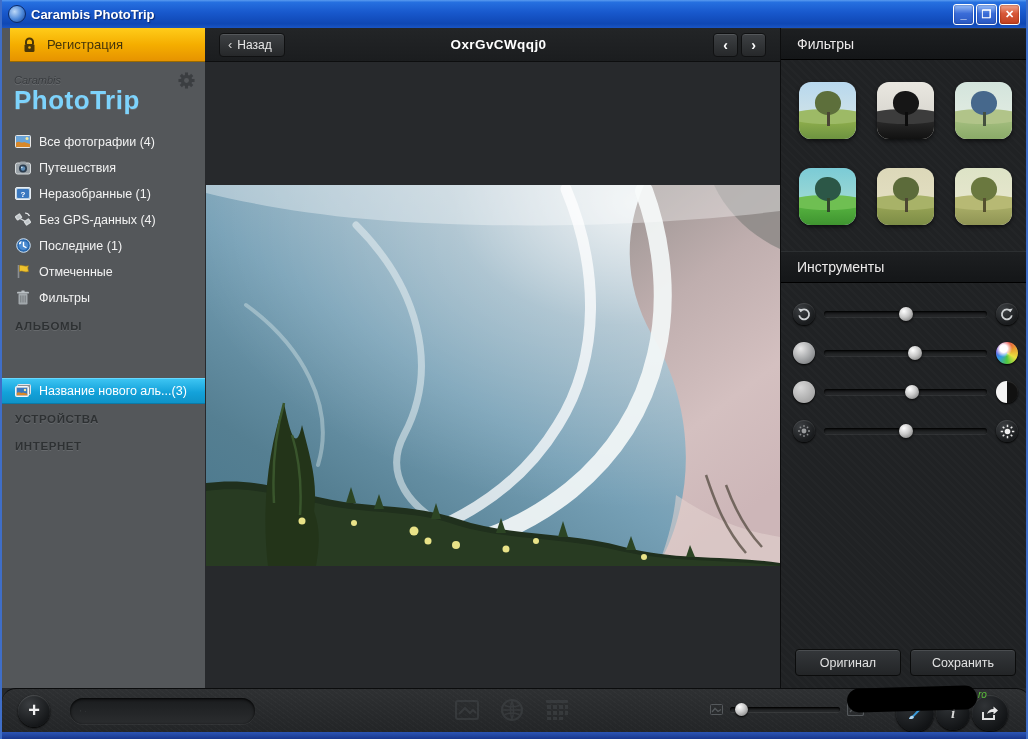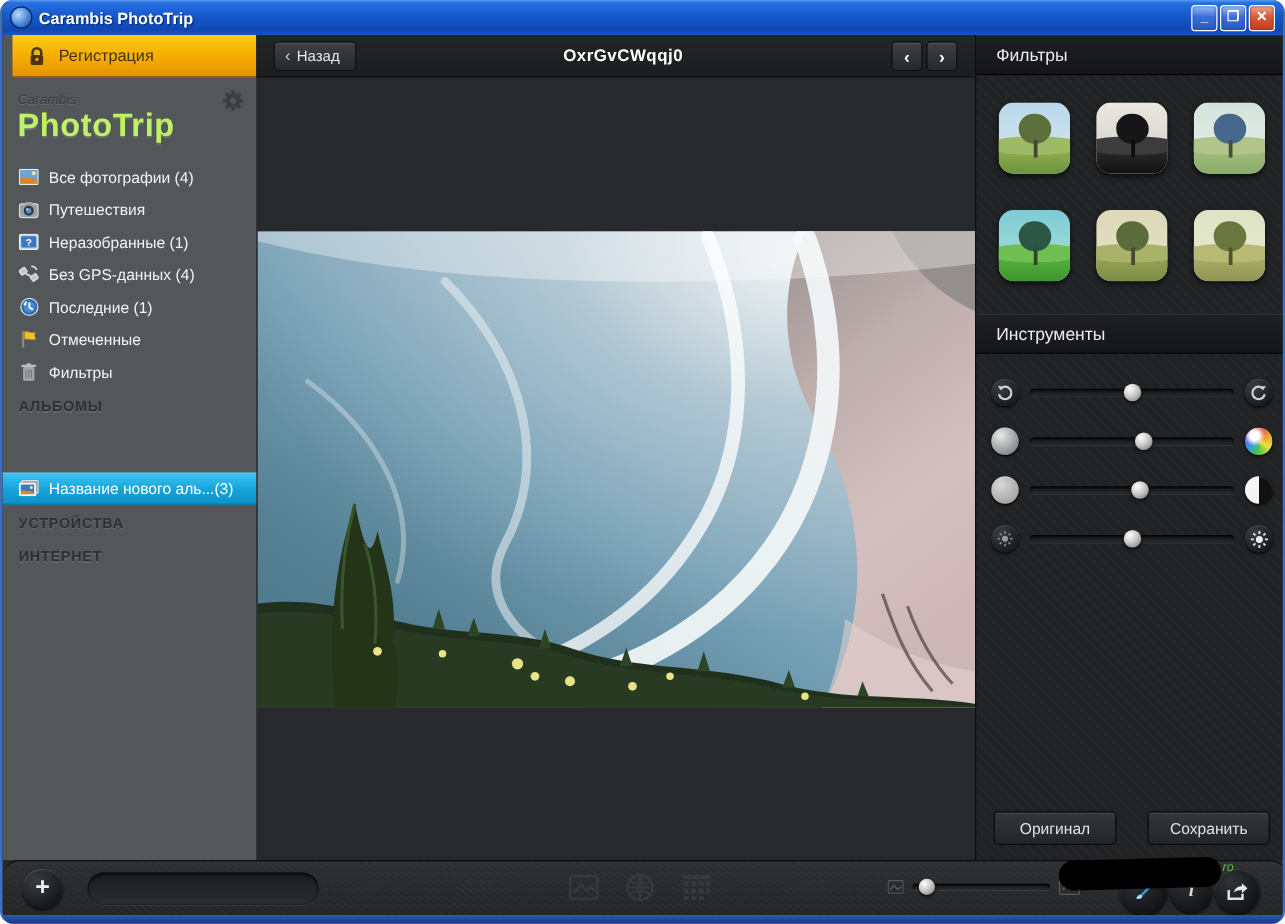--- a/index.html
+++ b/index.html
@@ -1,18 +1,18 @@
 <!DOCTYPE html>
 <html><head>
 <meta charset="utf-8">
 <style>
   * { margin:0; padding:0; box-sizing:border-box; }
   html,body { width:1028px; height:739px; font-family:"Liberation Sans", sans-serif; background:#fff; }
   .window { position:relative; width:1028px; height:739px; overflow:hidden; background:#27292c;
-            border-left:2px solid #3f6ec8; border-right:2px solid #3f6ec8;border-radius:10px; }
+            border-left:2px solid #3f6ec8; border-right:2px solid #3f6ec8; }
 
   
   .titlebar { position:absolute; left:0; top:0; width:100%; height:28px;
     background:linear-gradient(#5a9cf0 0%, #2670e0 8%, #1858cc 45%, #0f47b4 85%, #1a55c4 100%);
     display:flex; align-items:center; padding:0 6px; }
   .app-icon { width:18px; height:18px; border-radius:50%;
     background:radial-gradient(circle at 35% 35%, #bcd8f8, #4a86d8 55%, #1a3e88);
     border:1px solid #0c2a66; margin-right:5px; flex:0 0 auto; }
   .titlebar-text { color:#fff; font-weight:bold; font-size:13px; text-shadow:1px 1px 1px #0a2a70; flex:1; }
   .win-controls { display:flex; gap:2px; }
@@ -25,21 +25,21 @@
   
   .body-row { position:absolute; top:28px; left:0; width:1028px; height:660px; display:flex; }
 
   
   .sidebar { width:203px; background:#54575a; position:relative; flex:0 0 auto; }
   .reg-btn { height:34px; background:linear-gradient(#ffcc1a, #f5ae00 50%, #e69300);
     border-bottom:1px solid #9a6a00; display:flex; align-items:center; padding:0 12px; gap:10px; cursor:pointer;margin-left:8px; }
   .reg-btn span { color:#44340a; font-size:13px; }
   .logo-block { padding:12px 12px 8px; position:relative; }
   .logo-carambis { font-size:11px; font-style:italic; color:#3a3d40; text-shadow:0 1px 0 #6a6d70; }
-  .logo-phototrip { font-size:26px; font-weight:bold; color:#bef264; letter-spacing:0.5px;
+  .logo-phototrip { font-size:26px; font-weight:bold; color:#7dd3fc; letter-spacing:0.5px;
     text-shadow:0 1px 0 #6a6d70; line-height:1.1; }
   .gear { position:absolute; right:10px; top:10px; cursor:pointer; }
   .nav { margin-top:6px; }
   .nav-item { height:26px; display:flex; align-items:center; gap:8px; padding:0 13px;
     color:#f2f2f2; font-size:12.5px; cursor:pointer; }
   .nav-item .ic { width:16px; height:16px; flex:0 0 auto; display:flex; align-items:center; justify-content:center; }
   .section-hd { height:24px; display:flex; align-items:center; padding:0 13px;
     color:#2e3133; font-size:11.5px; font-weight:bold; letter-spacing:0.6px;
     text-shadow:0 1px 0 #66696c; margin-top:3px; }
   .nav-item.selected { background:linear-gradient(#3cc4f2, #14a2da 55%, #0e93c8);
@@ -92,21 +92,21 @@
   .s-icon { width:22px; height:22px; border-radius:50%; flex:0 0 auto; display:flex;
     align-items:center; justify-content:center; background:radial-gradient(circle at 35% 30%, #3c3f42, #1a1c1e 70%);
     box-shadow:0 1px 2px #000, inset 0 1px 1px rgba(255,255,255,0.12); cursor:pointer; }
   .s-track { flex:1; position:relative; height:6px; border-radius:3px;
     background:linear-gradient(#101112,#2a2c2e); box-shadow:inset 0 1px 2px #000, 0 1px 0 rgba(255,255,255,0.07); cursor:pointer; }
   .handle { position:absolute; top:50%; width:14px; height:14px; margin-top:-7px; border-radius:50%;
     background:radial-gradient(circle at 35% 30%, #ffffff, #c9c9c9 45%, #8e8e8e 80%, #6f6f6f);
     box-shadow:0 1px 3px rgba(0,0,0,0.8); cursor:grab; }
   .r-fill { flex:1; }
   .panel-btns { flex:0 0 auto; display:flex; gap:8px; padding:0 14px 12px; justify-content:space-between; }
-  .p-btn { width:98px; height:27px; background:linear-gradient(#34373a,#232527);
+  .p-btn { width:106px; height:27px; background:linear-gradient(#34373a,#232527);
     border:1px solid #0b0c0c; border-radius:4px; color:#e2e2e2; font-size:12.5px;
     display:flex; align-items:center; justify-content:center; cursor:pointer; box-shadow:inset 0 1px 0 #4a4d50; }
 
   
   .bottombar { position:absolute; left:0; bottom:7px; width:1028px; height:44px;
     background:
       repeating-linear-gradient(37deg, rgba(255,255,255,0.02) 0 1px, transparent 1px 4px),
       linear-gradient(#2e3032,#232527);
     border-top:1px solid #0b0c0d; border-radius:14px 14px 0 0; }
   .add-btn { position:absolute; left:16px; top:6px; width:32px; height:32px; border-radius:50%;

